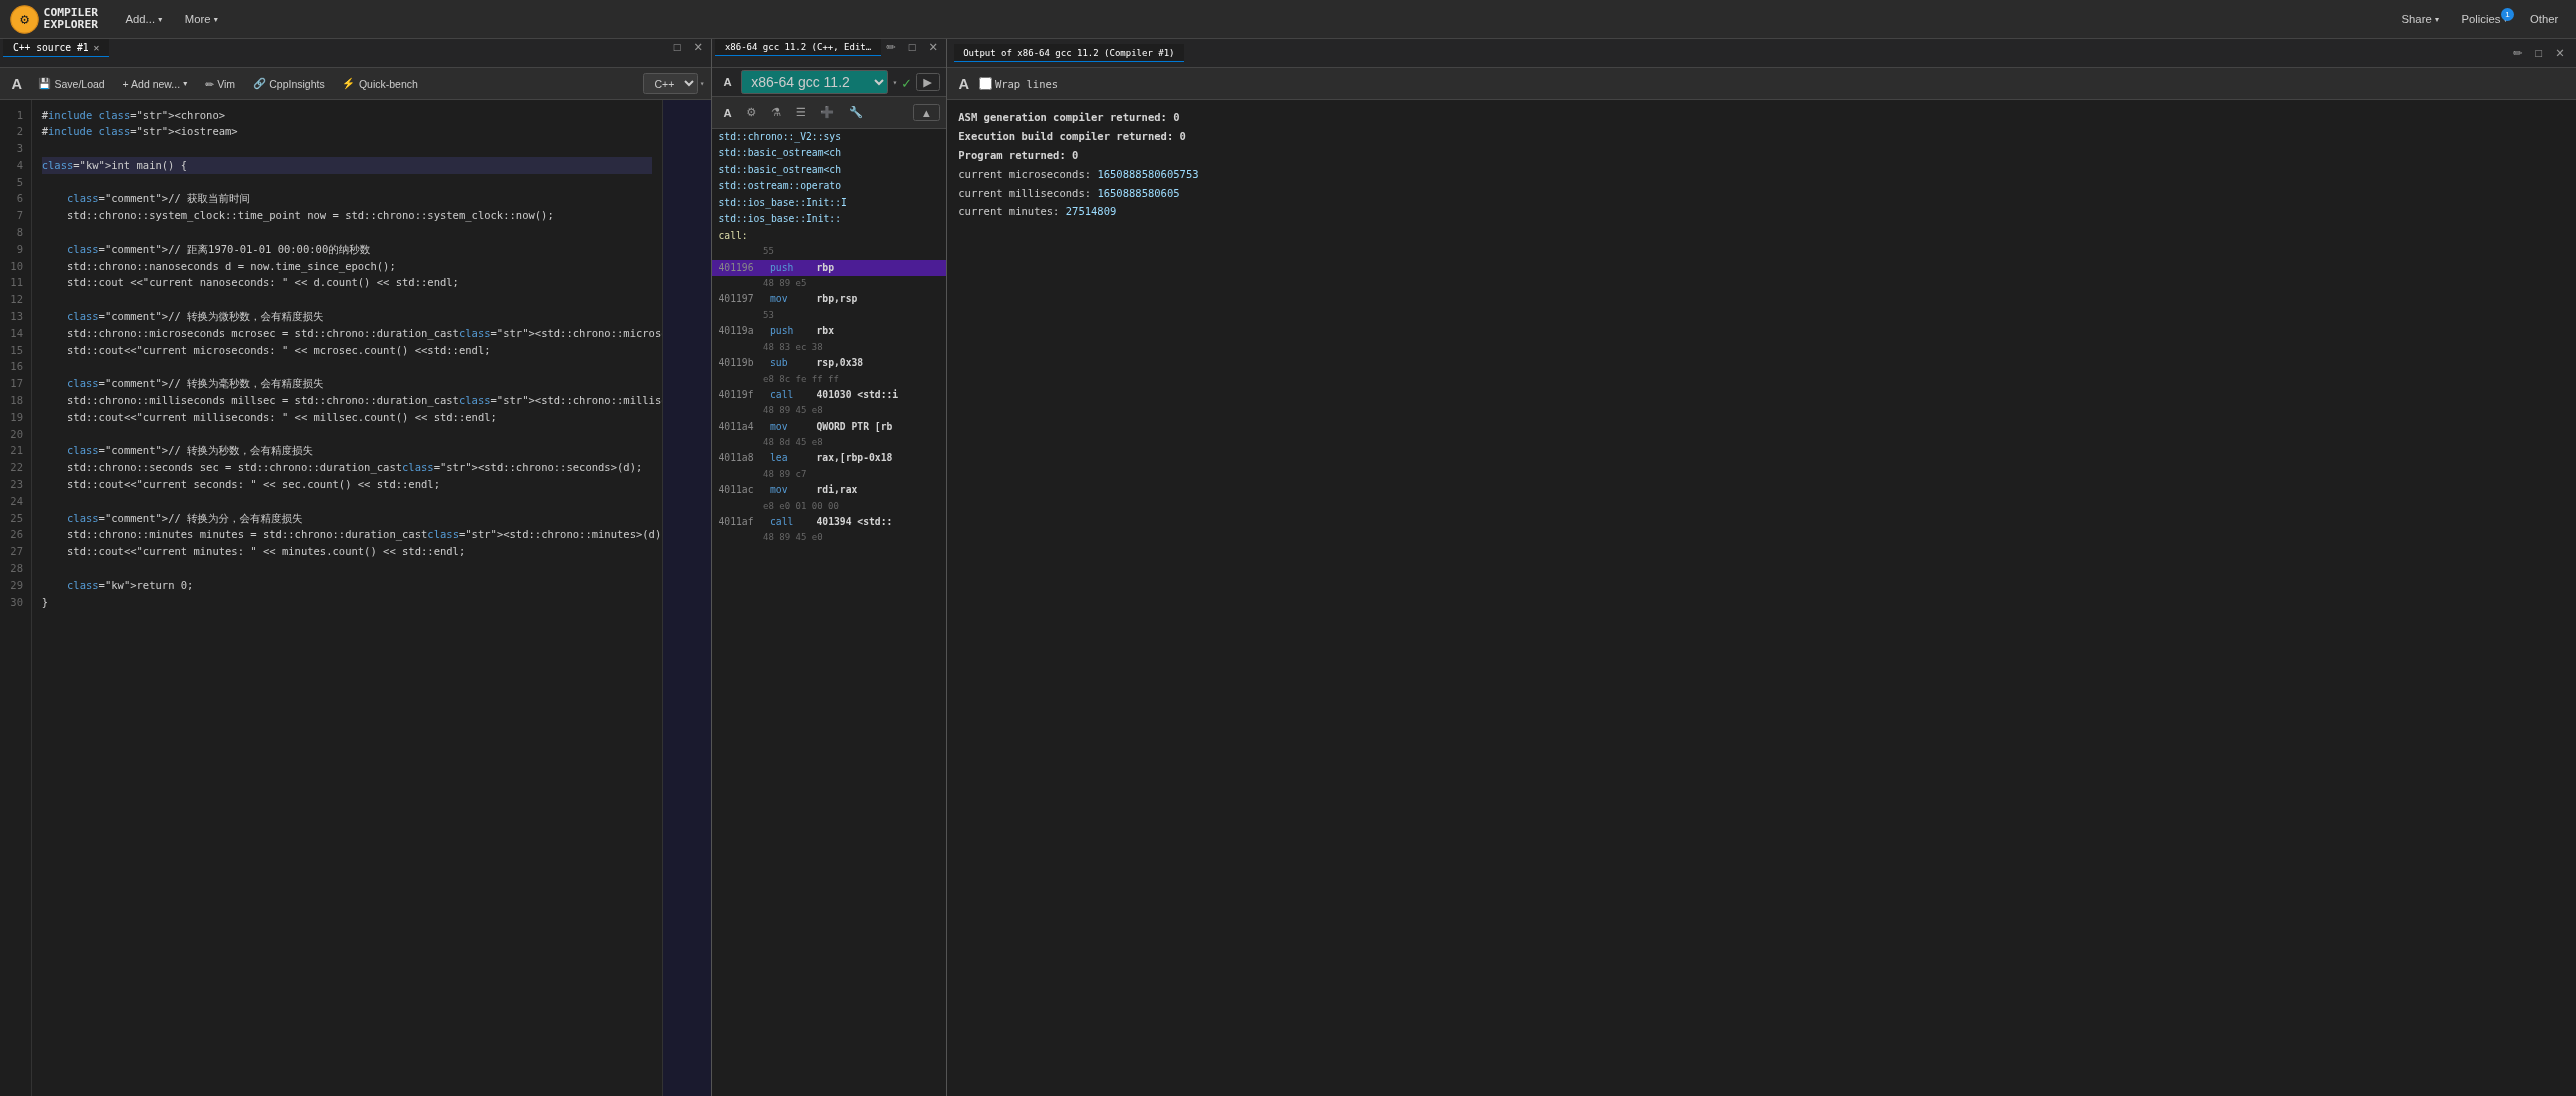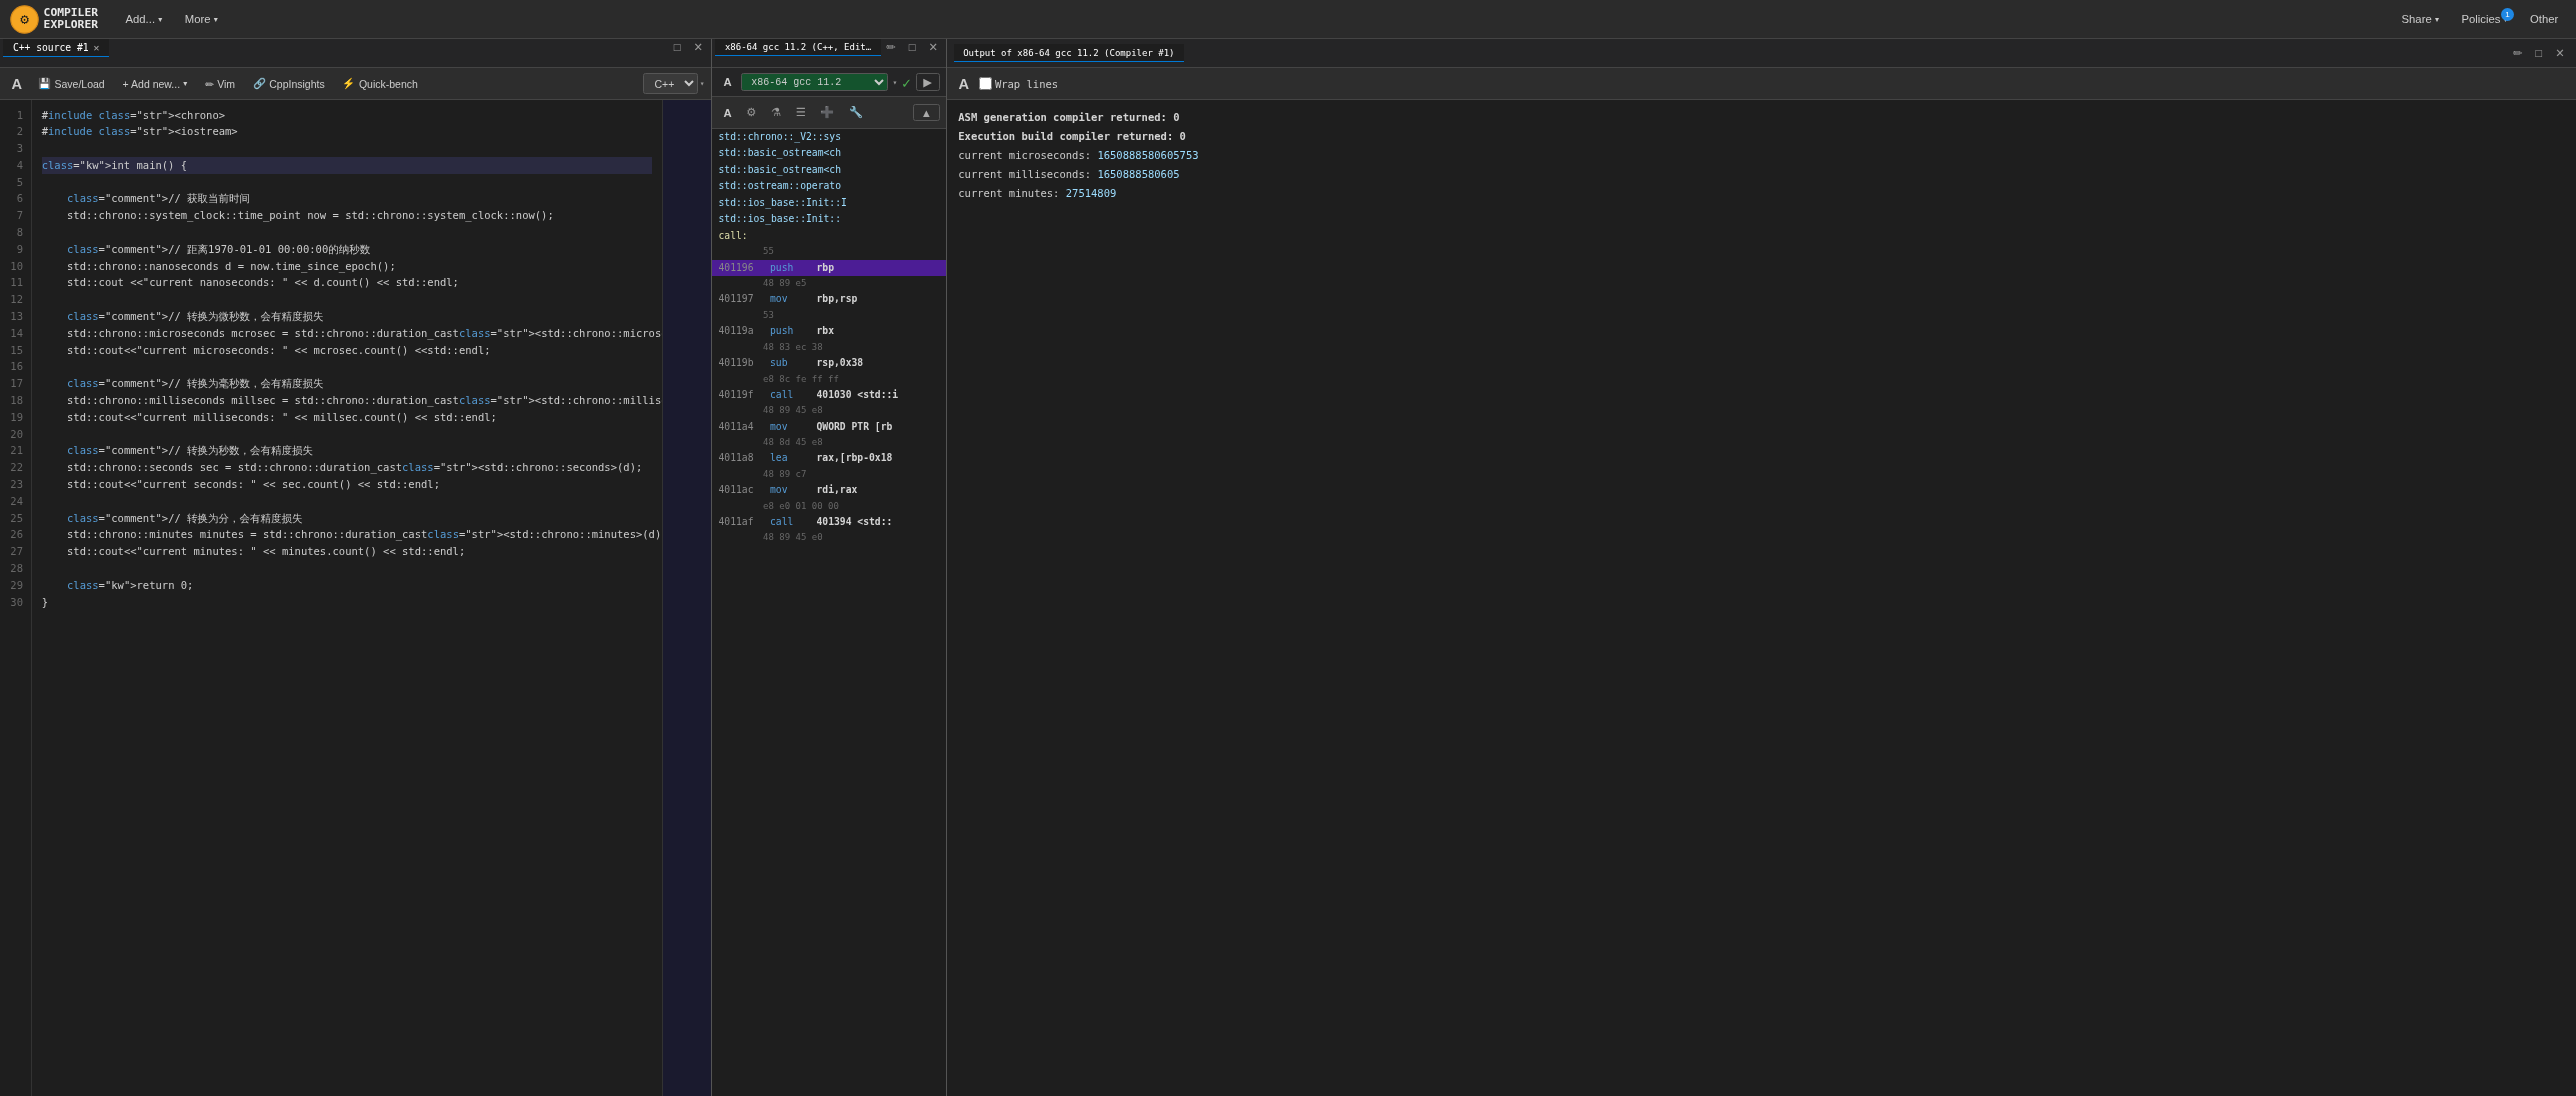--- a/index.html
+++ b/index.html
@@ -49,21 +49,21 @@
     .asm-content { flex: 1; overflow-y: auto; font-size: 9.7px; line-height: 1.7; }
     .asm-line { display: flex; padding: 0 6.5px; gap: 6.5px; }
     .asm-line.highlighted { background: #4c1d95; }
     .asm-addr { color: #888; min-width: 45px; }
     .asm-op { color: #569cd6; min-width: 40px; }
     .asm-args { color: #d4d4d4; font-weight: bold; }
     .asm-label { color: #dcdcaa; padding-left: 6.5px; }
     .asm-bytes { color: #666; font-size: 9px; padding: 0 6.5px 0 51px; }
     .asm-call-target { color: #9cdcfe; }
     .compiler-select-row { display: flex; align-items: center; background: #252526; height: 29px; padding: 0 6.5px; gap: 4.9px; border-bottom: 0.8px solid #444; flex-shrink: 0; }
-    .compiler-select { background: #14532d; border: 0.8px solid #555; color: #ccc; padding: 1.6px 4.9px; border-radius: 2.4px; font-size: 10px; flex: 1; font-family: Liberation Mono, monospace; }
+    .compiler-select { background: #0f766e; border: 0.8px solid #555; color: #ccc; padding: 1.6px 4.9px; border-radius: 2.4px; font-size: 14px; flex: 1; }
     .status-ok { color: #4caf50; font-size: 14.6px; }
     .minimap { width: 49px; background: #181818; flex-shrink: 0; border-left: 0.8px solid #333; }
 
     
     .output-panel { display: flex; flex-direction: column; flex: 1; }
     .output-content { flex: 1; padding: 8px 11.3px; overflow-y: auto; font-size: 10.5px; line-height: 1.8; }
     .output-bold { font-weight: bold; color: #d4d4d4; }
     .output-normal { color: #ccc; }
     .output-val { color: #9cdcfe; }
 
@@ -318,20 +318,21 @@
     <div class="editor-toolbar">
       <button class="font-btn">A</button>
       <label class="wrap-label">
         <input type="checkbox" class="wrap-checkbox" style="">
         <span>Wrap lines</span>
       </label>
     </div>
     <div class="output-content" id="output-content">
         <div><span class="output-bold">ASM generation compiler returned: 0</span></div>
         <div><span class="output-bold">Execution build compiler returned: 0</span></div>
+        <div><span class="output-bold">Program returned: 0</span></div>
         <div><span class="output-normal">current microseconds: </span><span class="output-val">1650888580605753</span></div>
         <div><span class="output-normal">current milliseconds: </span><span class="output-val">1650888580605</span></div>
         <div><span class="output-normal">current minutes: </span><span class="output-val">27514809</span></div>
       </div>
   </div>
 
 </div>
 
 
 </body></html>

